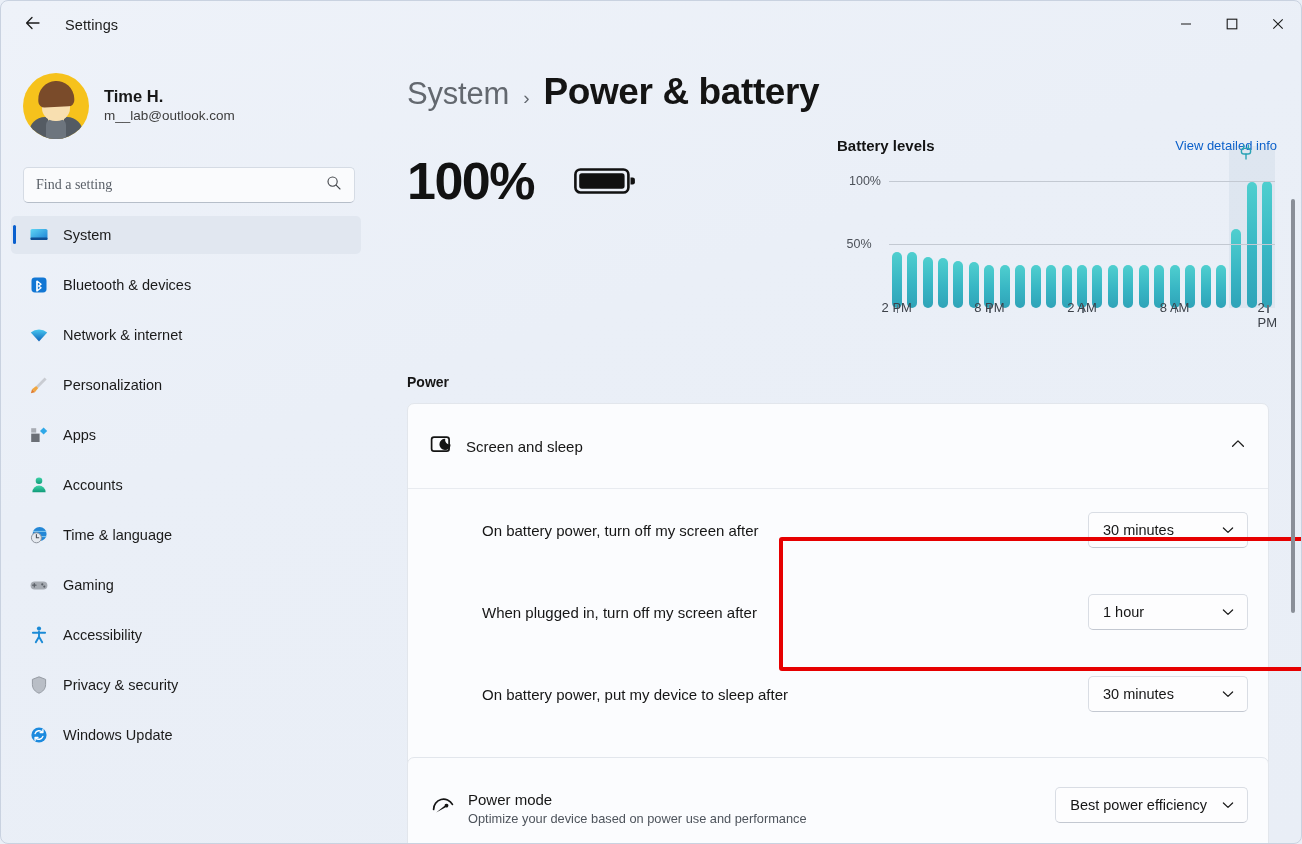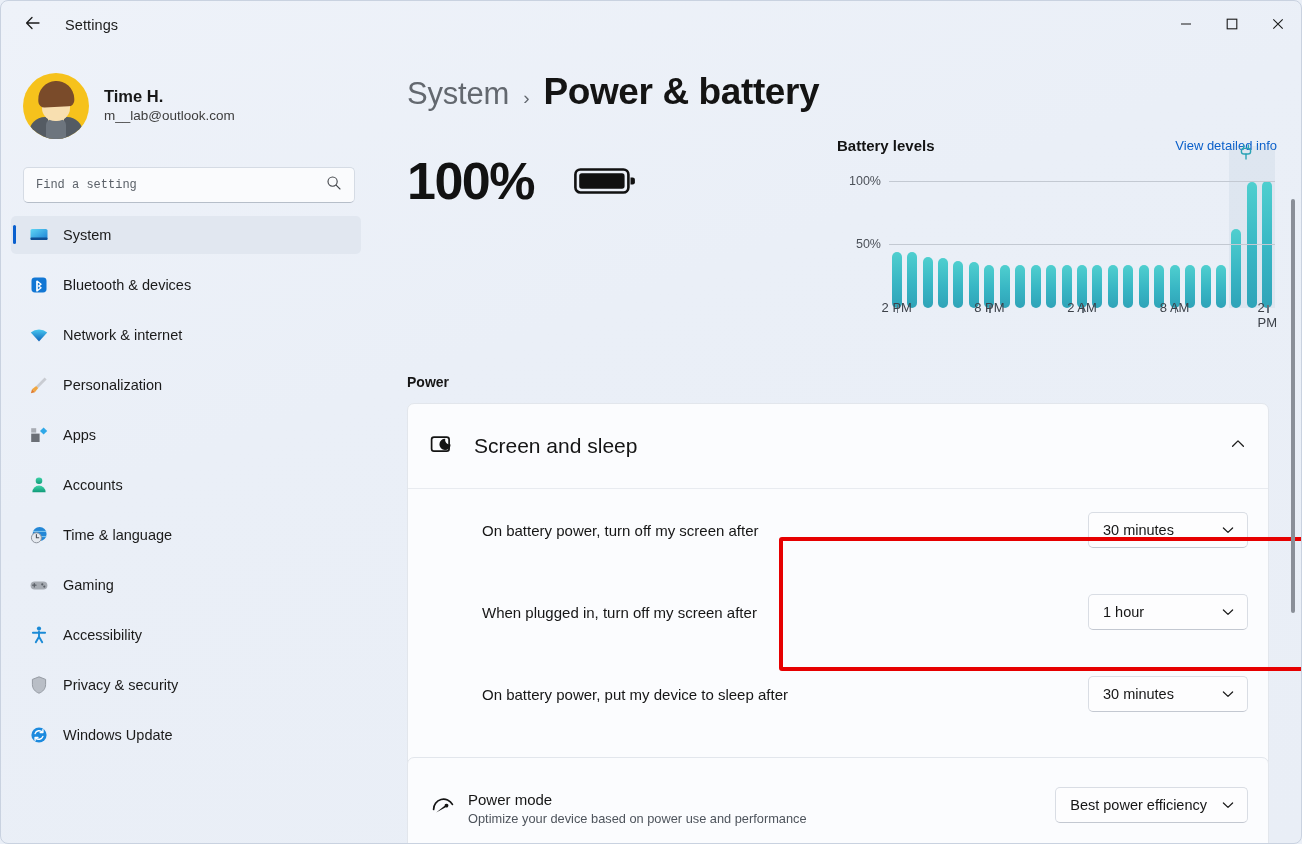--- a/index.html
+++ b/index.html
@@ -76,21 +76,21 @@
   .acct-mail { font-size: 13.5px; color: #3d3d3d; line-height: 1.4; }
 
   .searchbox {
     margin: 24px 0 0 22px; width: 332px; height: 36px;
     background: #fafbfd; border: 1px solid #d5dbe4; border-bottom-color: #b6bec9;
     border-radius: 5px; display: flex; align-items: center;
     padding: 0 12px; cursor: text;
   }
   .searchbox input {
     flex: 1; border: none; outline: none; background: transparent;
-    font-family: Liberation Mono, monospace; font-size: 12px; color: #701a75;
+    font-family: Liberation Serif, serif; font-size: 14px; color: #701a75;
   }
   .searchbox input::placeholder { color: #5a6068; }
 
   .navlist { margin-top: 13px; padding: 0 12px 0 10px; }
   .navitem {
     position: relative; display: flex; align-items: center; gap: 14px;
     height: 38px; border-radius: 5px; padding-left: 18px;
     margin-bottom: 12px; cursor: pointer;
   }
   .navitem.active { background: #e1e7f0; }
@@ -164,21 +164,21 @@
     background: #fbfcfe; border: 1px solid #e2e6ec; border-radius: 7px;
   }
   .card.c1 { top: 354px; height: 392px; }
   .card.c2 { top: 708px; height: 96px; }
 
   .card-header {
     display: flex; align-items: center; height: 84px; padding: 0 22px 0 22px;
     cursor: pointer;
   }
   .card-header .ico { width: 32px; flex: 0 0 32px; display: flex; align-items: center; }
-  .card-header .hdr-title { font-size: 21px; color: #151515; margin-left: 12px; }
+  .card-header .hdr-title { font-size: 15px; color: #151515; margin-left: 4px; }
   .chev-up { margin-left: auto; }
 
   .divider { height: 1px; background: #e8ebf0; margin: 0; }
 
   .setting-row {
     display: flex; align-items: center; height: 82px; padding: 0 20px 0 74px;
   }
   .setting-label { font-size: 15px; color: #161616; }
   .dropdown {
     margin-left: auto; min-width: 160px; height: 36px;
@@ -470,21 +470,21 @@
               <div class="tick" style="left: 7.72px;"></div>
               <div class="tick" style="left: 100.36px;"></div>
               <div class="tick" style="left: 193px;"></div>
               <div class="tick" style="left: 285.64px;"></div>
               <div class="tick" style="left: 378.28px;"></div>
             </div>
         </div>
         <div></div>
         <div></div>
       <div class="gridline" style="top: 76.3636px;"></div>
-          <div class="ylabel" style="top: 76.3636px;">50%</div>
+          <div class="ylabel" style="top: 76.3636px; text-align: center;">50%</div>
           <div class="gridline" style="top: 12.7273px;"></div>
           <div class="ylabel" style="top: 12.7273px;">100%</div>
           <div class="xlabel" style="left: 59.72px;">2 PM</div>
           <div class="xlabel" style="left: 152.36px;">8 PM</div>
           <div class="xlabel" style="left: 245px;">2 AM</div>
           <div class="xlabel" style="left: 337.64px;">8 AM</div>
           <div class="xlabel" style="left: 430.28px;">2 PM</div>
         </div>
     </div>
 

